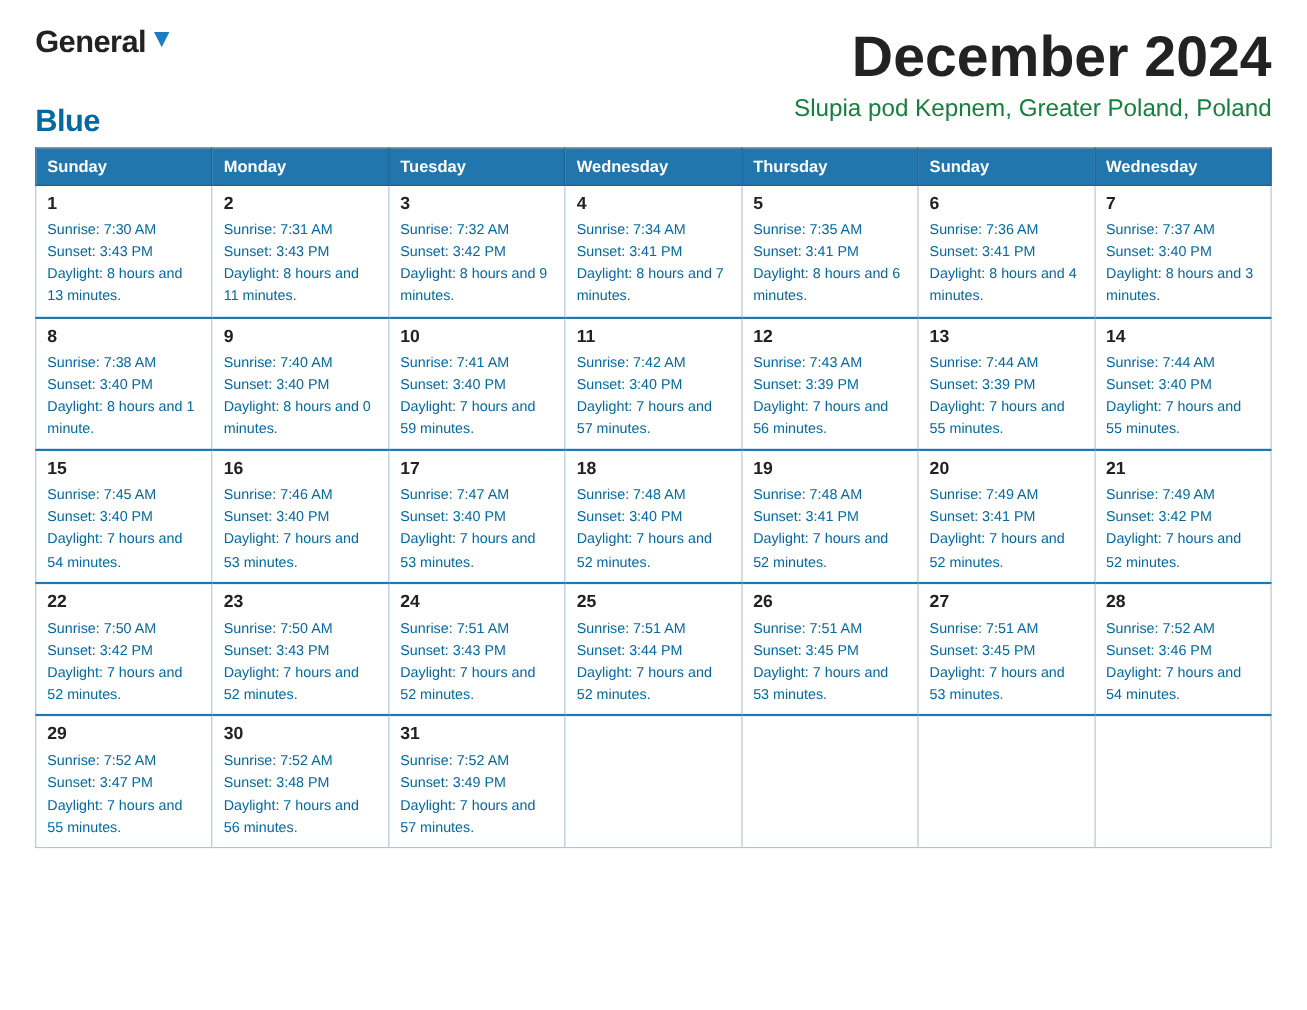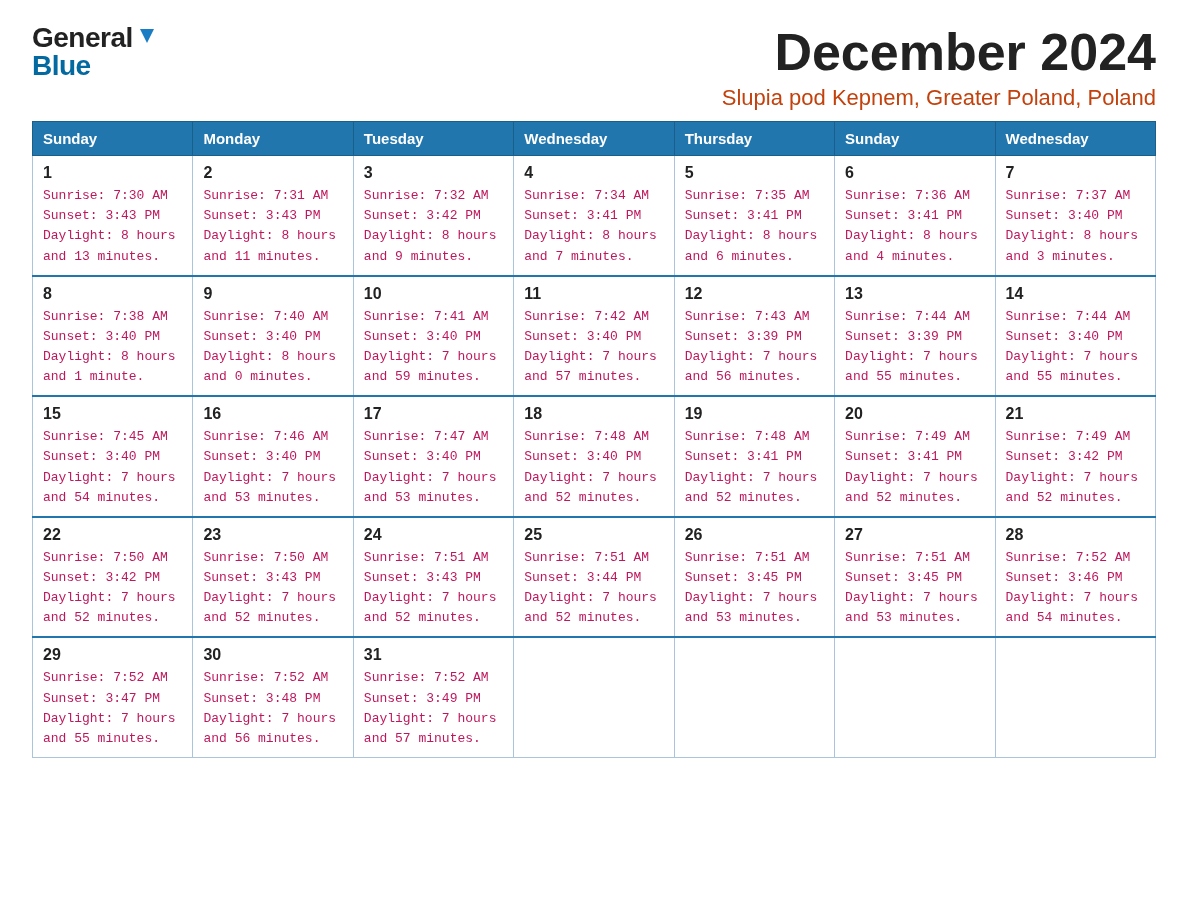--- a/index.html
+++ b/index.html
@@ -14,20 +14,21 @@
     .header-row {
       display: flex;
       align-items: flex-start;
       justify-content: space-between;
       margin-bottom: 10px;
     }
     .logo {
       display: flex;
       flex-direction: column;
       align-items: flex-start;
+      gap: 44px;
     }
     .logo-text-general {
       font-size: 28px;
       font-weight: bold;
       color: #222;
       letter-spacing: -0.5px;
       line-height: 1;
     }
     .logo-text-blue {
       font-size: 28px;
@@ -45,21 +46,21 @@
       margin-left: 15px;
     }
     .calendar-title {
       font-size: 52px;
       font-weight: bold;
       color: #222;
       line-height: 1.1;
     }
     .calendar-subtitle {
       font-size: 22px;
-      color: #c2410c;
+      color: #15803d;
       margin-top: 4px;
     }
     .calendar {
       width: 100%;
       border-collapse: collapse;
       margin-top: 2px;
       padding-left: 26px;
     }
     .calendar thead tr th {
       background-color: #2176ae;
@@ -81,23 +82,22 @@
     }
     .calendar tbody tr td .day-num {
       font-size: 16px;
       font-weight: bold;
       color: #222;
       display: block;
       margin-bottom: 4px;
     }
     .calendar tbody tr td .day-info {
       font-size: 13px;
-      color: #be185d;
+      color: #0369a1;
       line-height: 1.55;
-      font-family: Liberation Mono, monospace;
     }
     .calendar tbody tr.week-separator td {
       border-top: 2px solid #2176ae;
     }
     .empty-cell {
       background: #fff;
     }
   </style>
 </head>
 <body>

